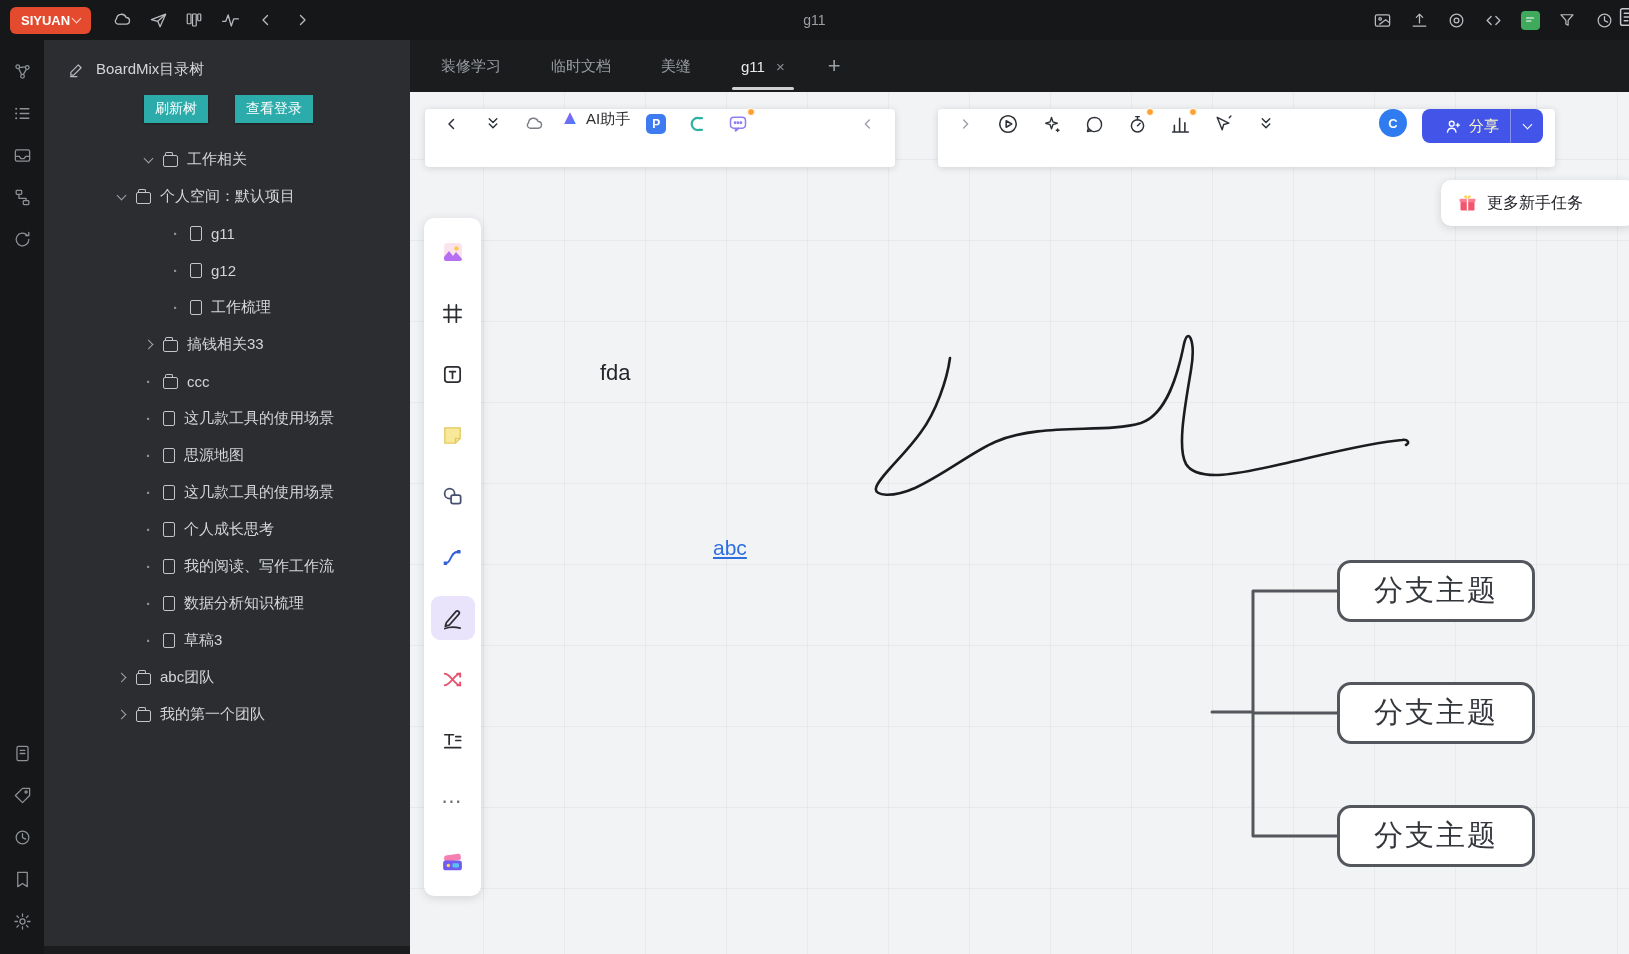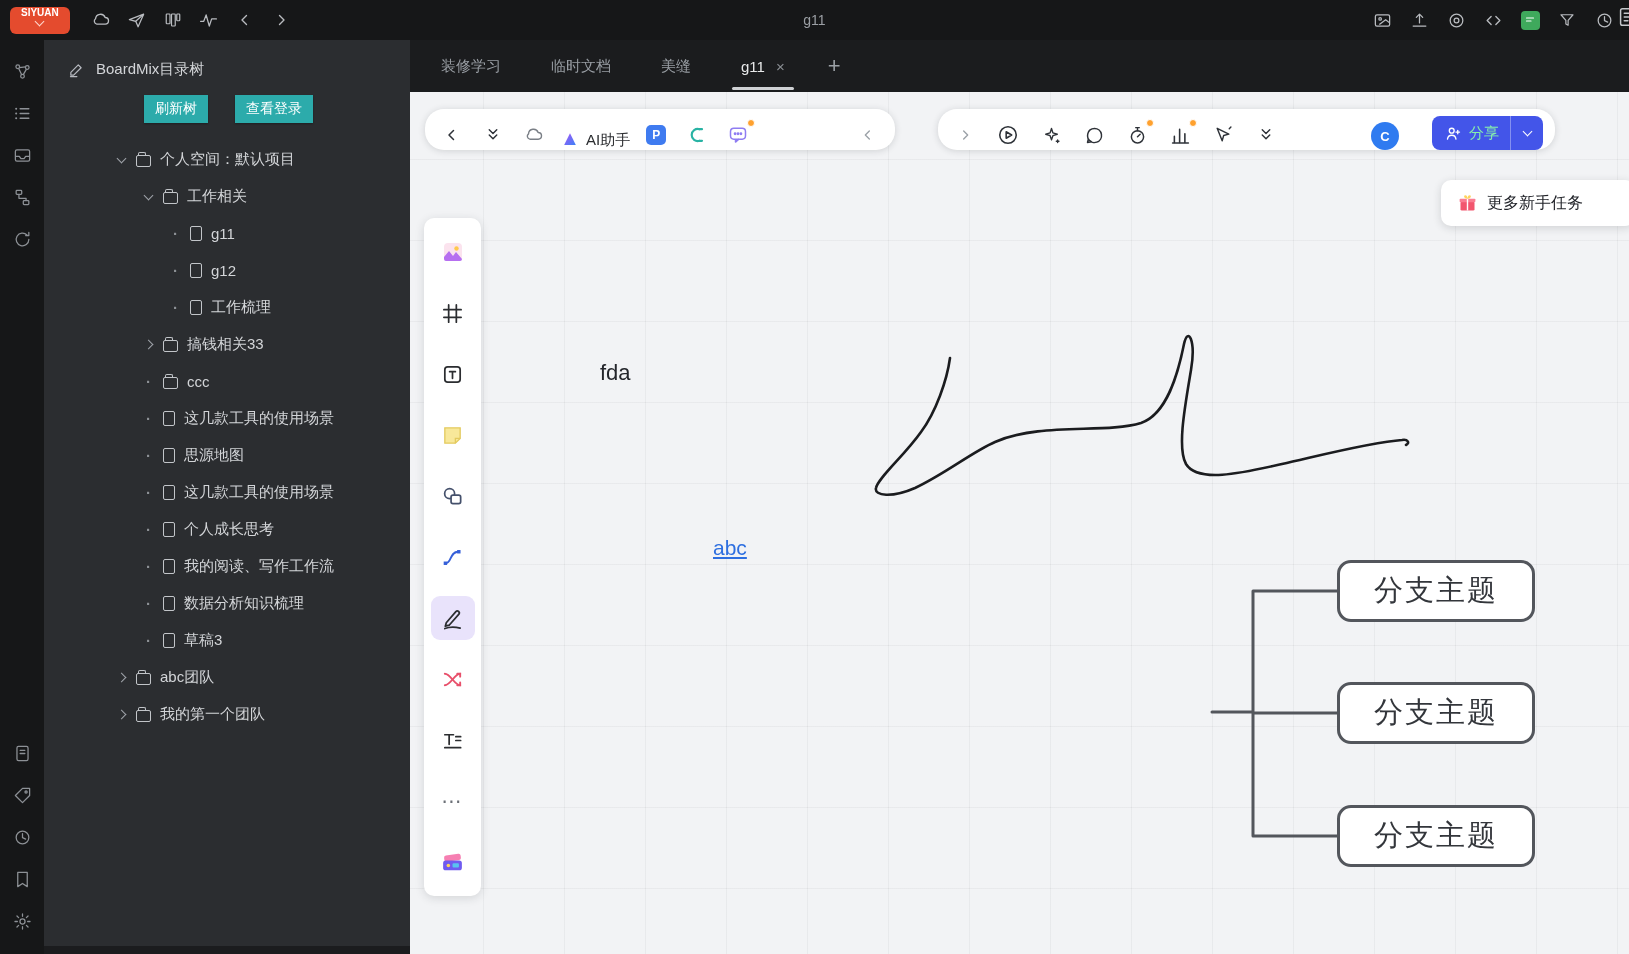--- a/index.html
+++ b/index.html
@@ -5,22 +5,22 @@
   * { box-sizing: border-box; margin: 0; padding: 0; }
   html,body { width:1629px; height:954px; overflow:hidden; }
   body { font-family:"Liberation Sans","DejaVu Sans",sans-serif; background:#1b1c1e; }
   #app { position:relative; width:1629px; height:954px; overflow:hidden; background:#1b1c1e; }
   svg { display:block; }
 
   
   .topbar { position:absolute; left:0; top:0; right:0; height:40px; background:#161718;
             display:flex; align-items:center; padding:0 10px; z-index:40; }
   .ws-btn { display:flex; align-items:center; gap:3px; background:#e44b2e; color:#fff;
-            font-size:10px; font-weight:bold; height:27px; padding:0 11px; border:none;
-            border-radius:6px; cursor:pointer;flex-direction:column; }
+            font-size:13px; font-weight:bold; height:27px; padding:0 11px; border:none;
+            border-radius:6px; cursor:pointer; }
   .ws-caret { width:7px; height:7px; border-right:1.6px solid #ffd9cf; border-bottom:1.6px solid #ffd9cf;
               transform:rotate(45deg); margin-top:-3px; }
   .tb-group { display:flex; align-items:center; gap:6px; margin-left:16px; color:#b9bcc0; }
   .tb-ico { width:30px; height:28px; display:flex; align-items:center; justify-content:center;
             border-radius:6px; color:#b9bcc0; }
   .tb-title { position:absolute; left:50%; top:0; height:40px; transform:translateX(-50%);
               display:flex; align-items:center; color:#9b9fa4; font-size:14px; }
   .tb-right { margin-left:auto; display:flex; align-items:center; gap:7px; color:#b9bcc0; }
   .tb-edge { position:absolute; right:-9px; top:6px; color:#c5c8cc; }
   .green-sq { width:19px; height:19px; border-radius:4px; background:#3fa95c; display:flex;
@@ -68,36 +68,36 @@
   .tab-add { color:#9ba0a5; font-size:22px; padding:0 18px; height:100%; display:flex; align-items:center; cursor:pointer; }
 
   
   .canvas { position:absolute; left:0; top:52px; right:0; bottom:0; background:#f2f3f5; overflow:hidden;
     background-image:
       linear-gradient(to right, rgba(60,64,70,0.055) 1px, transparent 1px),
       linear-gradient(to bottom, rgba(60,64,70,0.055) 1px, transparent 1px);
     background-size:81px 81px; background-position:-8px -14px; }
   .overlay-svg { position:absolute; left:0; top:0; width:1219px; height:862px; pointer-events:none; }
 
-  .bm-bar { position:absolute; background:#fff; border-radius:19px; height:41px;
-            box-shadow:0 1px 7px rgba(33,38,46,.16); display:flex; align-items:flex-end; }
+  .bm-bar { position:absolute; background:#fff; border-radius:4px; height:58px;
+            box-shadow:0 1px 7px rgba(33,38,46,.16); display:flex; align-items:flex-start; }
   .bm-left  { left:15px;  top:17px; width:470px; padding:0 12px; gap:11px; }
   .bm-right { left:528px; top:17px; width:617px; padding:0 12px; gap:13px; }
   .bico { width:30px; height:30px; display:flex; align-items:center; justify-content:center;
           color:#2e3238; position:relative; border-radius:6px; cursor:pointer; flex:none; }
   .dot-badge { position:absolute; top:-1px; right:-2px; width:8px; height:8px; border-radius:50%;
                background:#ffa12e; border:1.5px solid #fff; }
   .ai-group { display:flex; align-items:center; gap:6px; color:#2b2d30; font-size:15px; cursor:pointer; }
   .mini-p { width:20px; height:20px; border-radius:5px; background:#3f7bf0; color:#fff;
             font-size:12px; font-weight:bold; display:flex; align-items:center; justify-content:center; }
   .ml-auto { margin-left:auto; }
   .avatar { width:28px; height:28px; border-radius:50%; background:#2f7bf0; color:#fff; font-size:13px;
             font-weight:bold; display:flex; align-items:center; justify-content:center; margin-left:auto; flex:none; }
-  .share-btn { height:34px; background:#4355e9; border-radius:8px; color:#86efac; display:flex;
-               align-items:center; font-size:15px; padding-left:13px; margin-left:20px; cursor:pointer; flex:none; }
+  .share-btn { height:34px; background:#4355e9; border-radius:8px; color:#fef9c3; display:flex;
+               align-items:center; font-size:15px; padding-left:23px; margin-left:2px; cursor:pointer; flex:none; }
   .share-label { margin-left:7px; }
   .share-caret { width:33px; height:100%; display:flex; align-items:center; justify-content:center;
                  border-left:1px solid rgba(255,255,255,.35); margin-left:11px; }
   .share-caret .chevw { width:7px; height:7px; border-right:1.7px solid #fff; border-bottom:1.7px solid #fff;
                  transform:rotate(45deg); margin-top:-3px; }
 
   .notice { position:absolute; left:1031px; right:-6px; top:88px; height:46px; background:#fff;
             border-radius:10px; box-shadow:0 2px 8px rgba(33,38,46,.16); display:flex; align-items:center;
             gap:9px; padding:0 16px; font-size:16px; color:#22242a; white-space:nowrap; overflow:hidden; }
 
@@ -295,33 +295,33 @@
             <path d="M3.5 22h9"></path>
           </svg>
       </span>
       <span>BoardMix目录树</span>
     </div>
     <div class="sb-actions">
       <button class="sb-btn">刷新树</button>
       <button class="sb-btn">查看登录</button>
     </div>
     <div class="tree">
+      <div class="trow l1">
+        <span class="tmark">
+            <span class="chev down"></span>
+          </span>
+        <span class="ic-folder"></span>
+        <span class="tlabel">工作相关</span>
+      </div>
       <div class="trow">
         <span class="tmark">
             <span class="chev down"></span>
           </span>
         <span class="ic-folder"></span>
         <span class="tlabel">个人空间：默认项目</span>
-      </div>
-      <div class="trow l1">
-        <span class="tmark">
-            <span class="chev down"></span>
-          </span>
-        <span class="ic-folder"></span>
-        <span class="tlabel">工作相关</span>
       </div>
       <div class="trow l2">
         <span class="tmark">
             <span class="blt">·</span>
           </span>
         <span class="ic-doc"></span>
         <span class="tlabel">g11</span>
       </div>
       <div class="trow l2">
         <span class="tmark">

